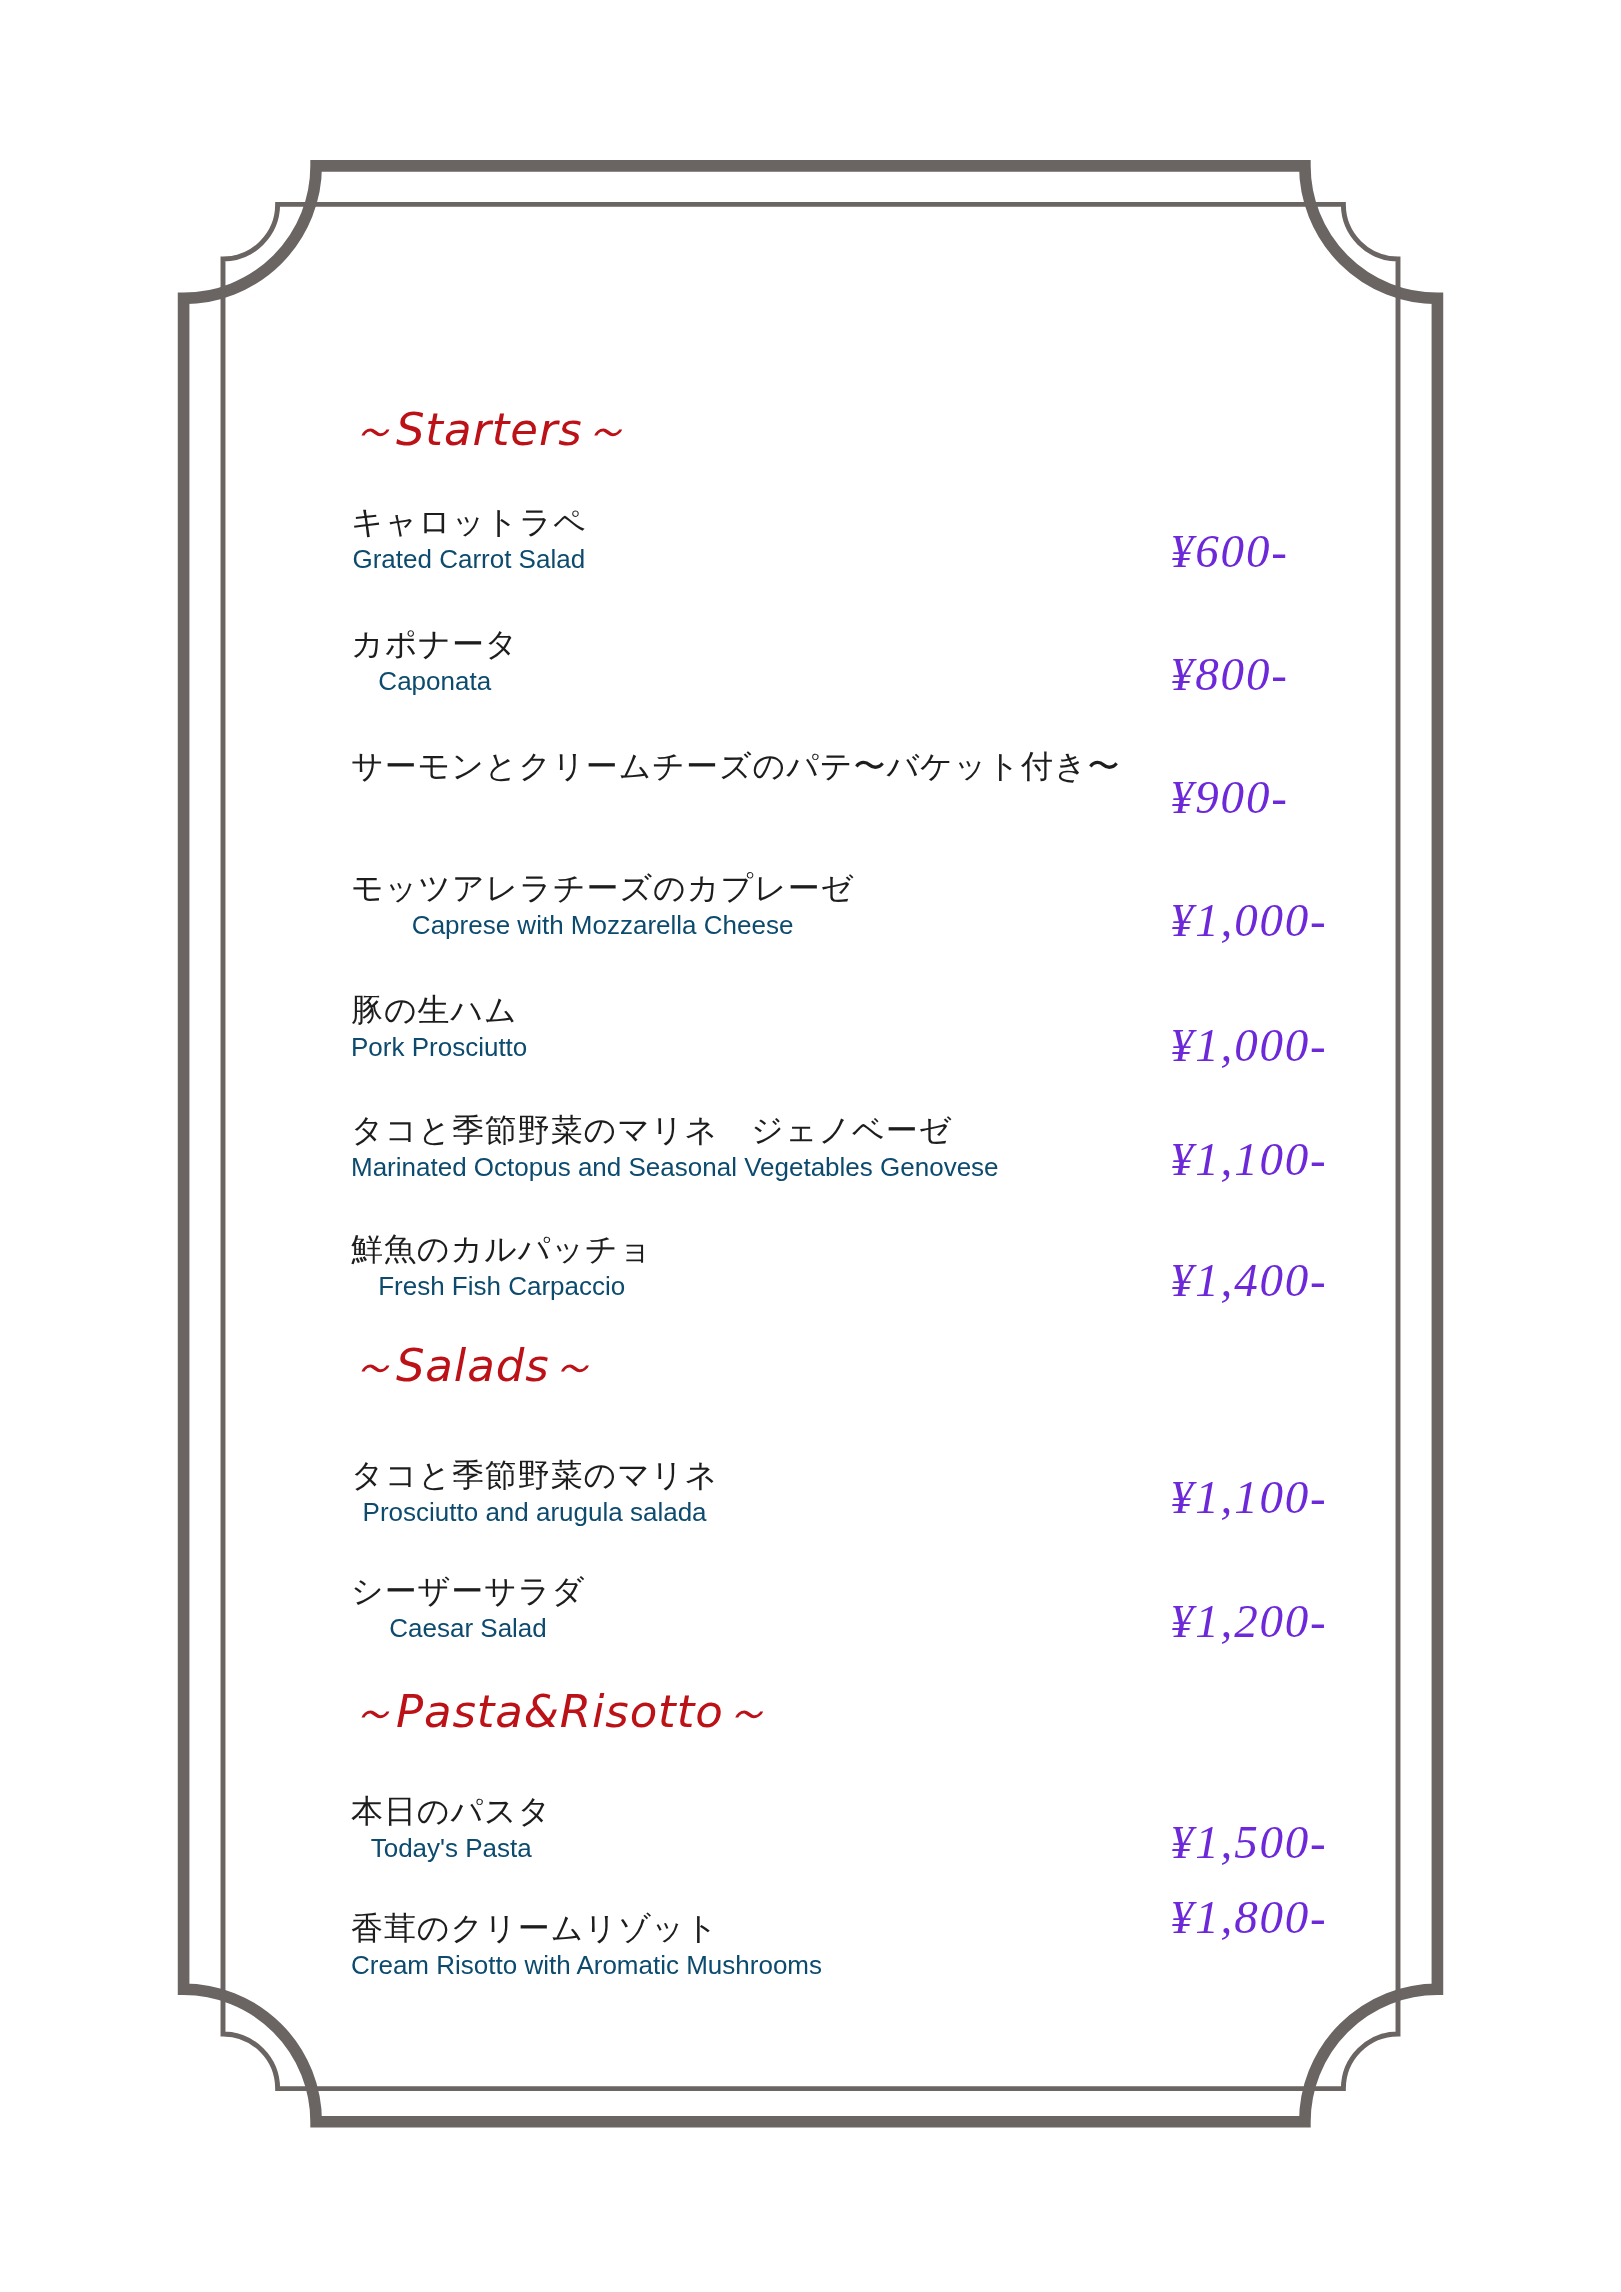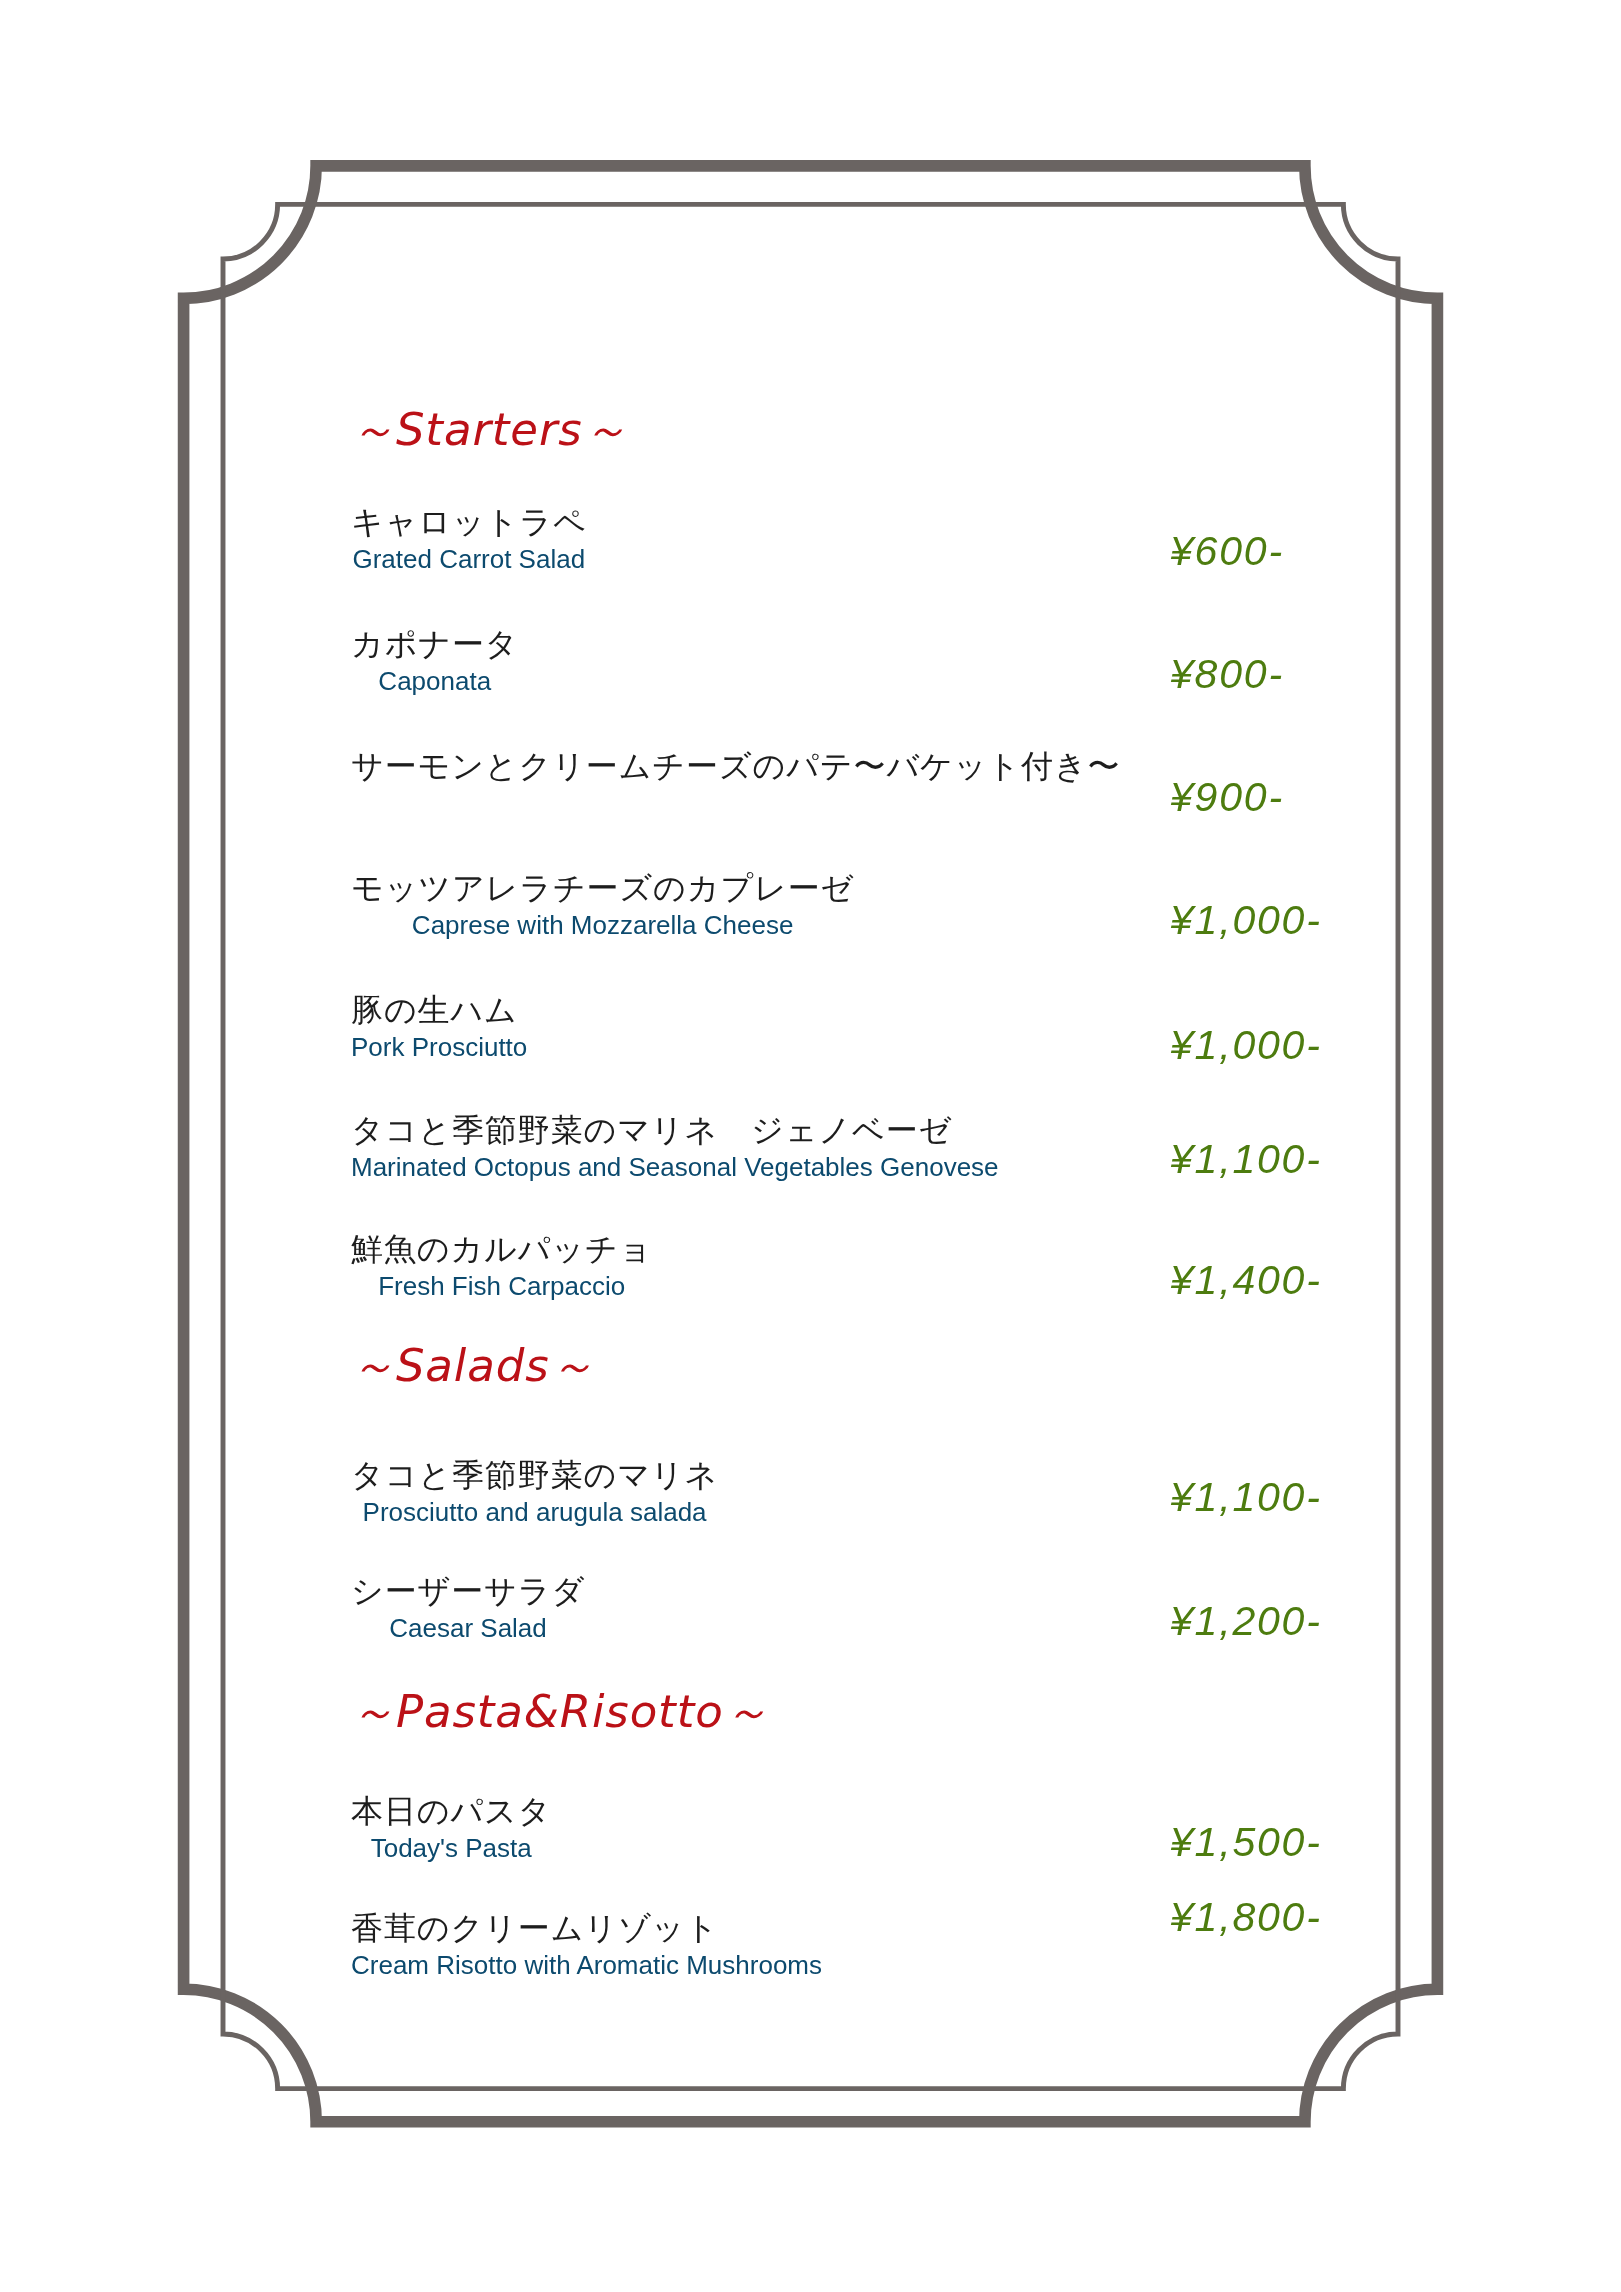--- a/index.html
+++ b/index.html
@@ -46,27 +46,28 @@
     line-height: 30px;
     font-weight: 300;
     color: #0c4a6e;
     letter-spacing: 0px;
     margin-top: 0.9px;
     text-align: center;
   }
   .price {
     position: absolute;
     left: 1170px;
-    font-size: 41px;
+    font-size: 47px;
     line-height: 47px;
     font-style: italic;
     font-weight: 300;
-    color: #4d7c0f;
+    color: #6d28d9;
     letter-spacing: 1.8px;
     white-space: nowrap;
+    font-family: Liberation Serif, serif;
   }
 </style>
 </head>
 <body>
 
 <div id="page">
 
   <svg id="frame-svg" viewBox="0 0 1810 2560" xmlns="http://www.w3.org/2000/svg">
     <path d="M 353 185 H 1457 A 148 148 0 0 0 1605 333 V 2221 A 148 148 0 0 0 1457 2369 H 353 A 148 148 0 0 0 205 2221 V 333 A 148 148 0 0 0 353 185 Z" fill="none" stroke="#6a6462" stroke-width="13"></path>
     <path d="M 310 228 H 1500 A 61 61 0 0 0 1561 289 V 2271 A 61 61 0 0 0 1500 2332 H 310 A 61 61 0 0 0 249 2271 V 289 A 61 61 0 0 0 310 228 Z" fill="none" stroke="#6a6462" stroke-width="5.5"></path>

